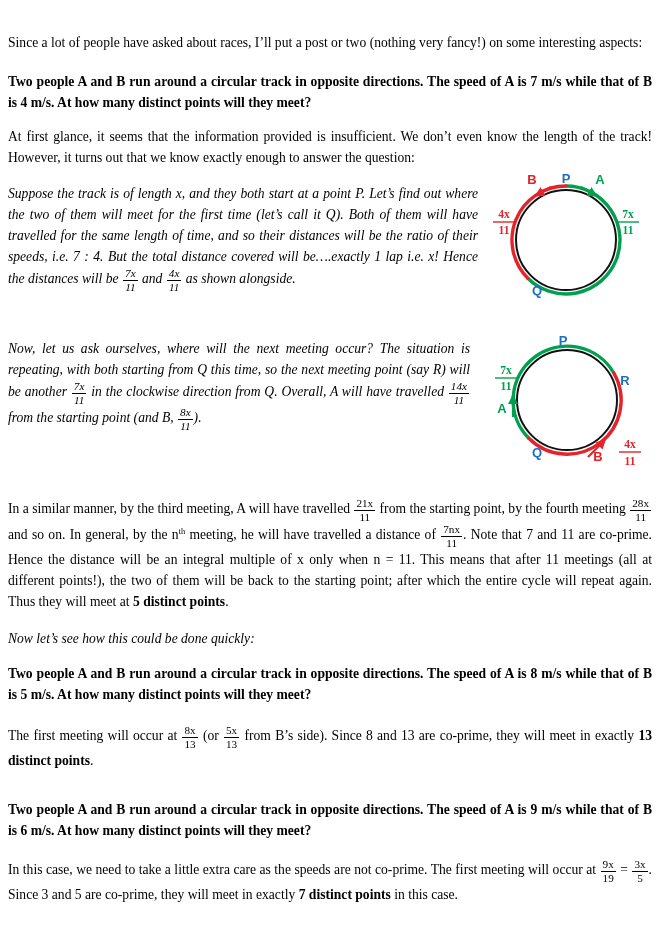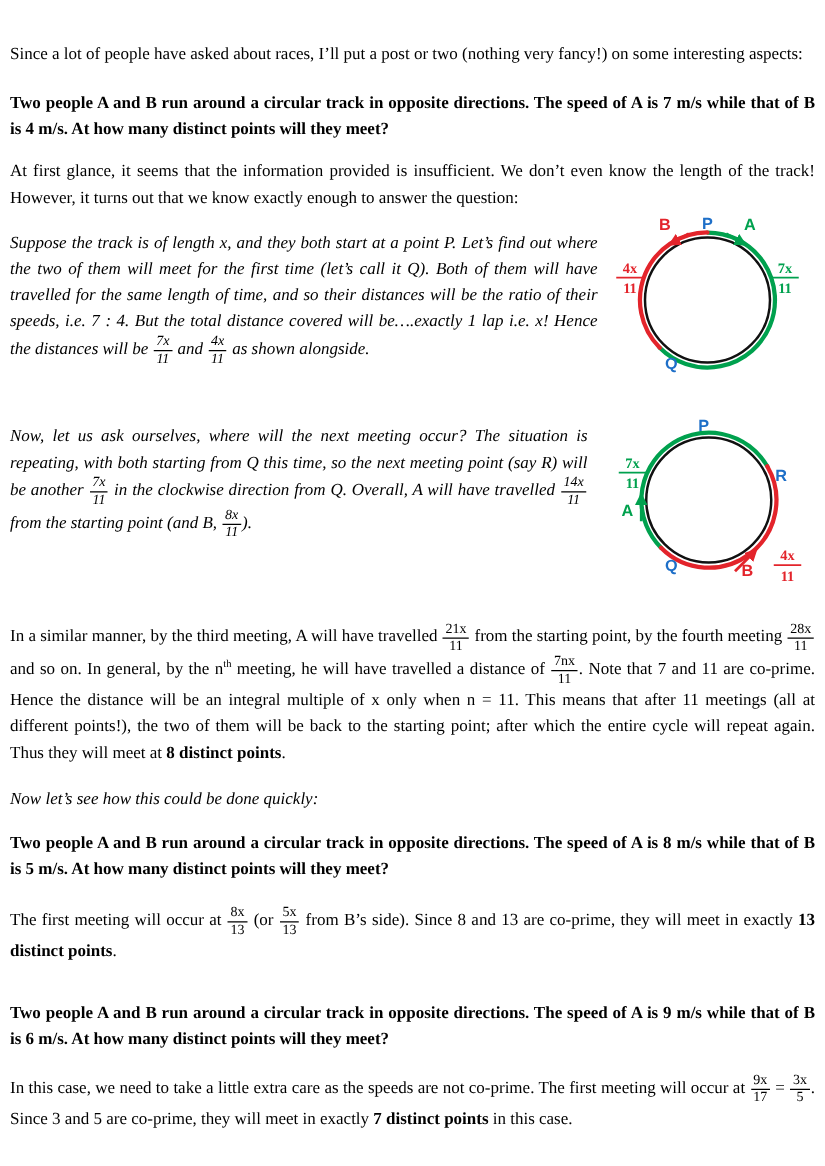--- a/index.html
+++ b/index.html
@@ -115,35 +115,35 @@
 
 <p id="p6" class="block">In a similar manner, by the third meeting, A will have travelled <span class="frac">
       <span class="num">21x</span>
       <span class="den">11</span>
     </span> from the starting point, by the fourth meeting <span class="frac">
       <span class="num">28x</span>
       <span class="den">11</span>
     </span> and so on. In general, by the n<sup>th</sup> meeting, he will have travelled a distance of <span class="frac">
       <span class="num">7nx</span>
       <span class="den">11</span>
-    </span>. Note that 7 and 11 are co-prime. Hence the distance will be an integral multiple of x only when n = 11. This means that after 11 meetings (all at different points!), the two of them will be back to the starting point; after which the entire cycle will repeat again. Thus they will meet at <b>8 distinct points</b>.</p>
+    </span>. Note that 7 and 11 are co-prime. Hence the distance will be an integral multiple of x only when n = 11. This means that after 11 meetings (all at different points!), the two of them will be back to the starting point; after which the entire cycle will repeat again. Thus they will meet at <b>5 distinct points</b>.</p>
 
 <p id="p7" class="block">Now let’s see how this could be done quickly:</p>
 
 <p id="q2" class="block question">Two people A and B run around a circular track in opposite directions. The speed of A is 8 m/s while that of B is 5 m/s. At how many distinct points will they meet?</p>
 
 <p id="p9" class="block">The first meeting will occur at <span class="frac">
       <span class="num">8x</span>
       <span class="den">13</span>
     </span> (or <span class="frac">
       <span class="num">5x</span>
       <span class="den">13</span>
     </span> from B’s side). Since 8 and 13 are co-prime, they will meet in exactly <b>13 distinct points</b>.</p>
 
 <p id="q3" class="block question">Two people A and B run around a circular track in opposite directions. The speed of A is 9 m/s while that of B is 6 m/s. At how many distinct points will they meet?</p>
 
 <p id="p11" class="block">In this case, we need to take a little extra care as the speeds are not co-prime. The first meeting will occur at <span class="frac">
       <span class="num">9x</span>
-      <span class="den">17</span>
+      <span class="den">19</span>
     </span> = <span class="frac">
       <span class="num">3x</span>
       <span class="den">5</span>
     </span>. Since 3 and 5 are co-prime, they will meet in exactly <b>7 distinct points</b> in this case.</p>
 
 </body></html>

